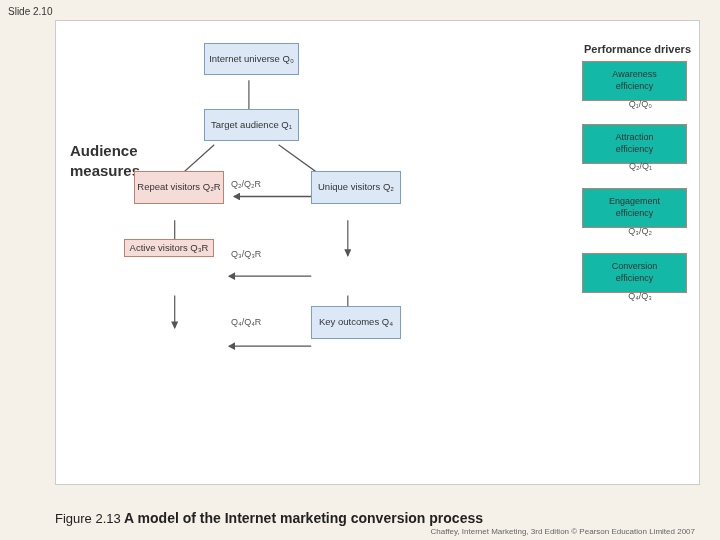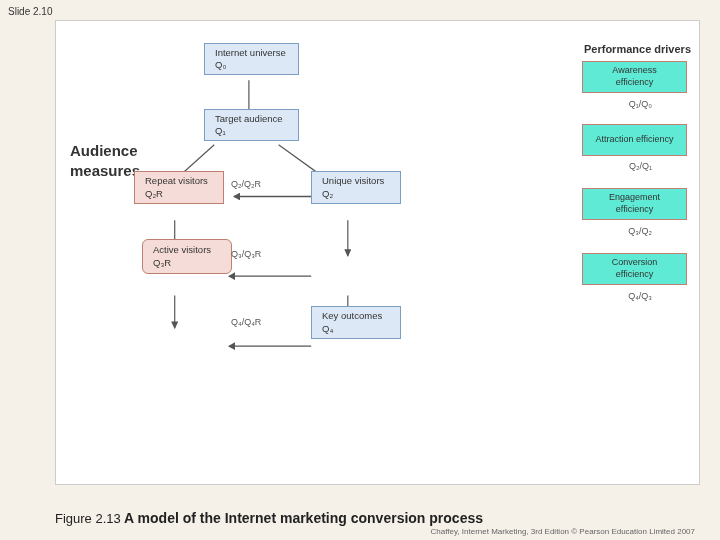--- a/index.html
+++ b/index.html
@@ -56,50 +56,50 @@
       width: 90px;
     }
 
     
     .box {
       position: absolute;
       border: 1.5px solid #888;
       display: flex;
       align-items: center;
       justify-content: center;
-      text-align: left;
+      text-align: right;
       font-size: 9.5px;
       color: #333;
       line-height: 1.3;
-      padding: 10px;
+      padding: 2px;
     }
 
     .box-blue {
       background: #dce8f5;
       border-color: #7a9fc0;
     }
 
     .box-pink {
       background: #f5dcd8;
       border-color: #c08070;
     }
 
     
     .eff-box {
       position: absolute;
-      background: #5eead4;
+      background: #14b8a6;
       border: 1.5px solid #c08070;
       display: flex;
       align-items: center;
       justify-content: center;
       text-align: center;
       font-size: 9px;
       color: #333;
       line-height: 1.3;
-      padding: 11px;
+      padding: 19px;
     }
 
     
     .ratio-label {
       position: absolute;
       font-size: 9px;
       color: #555;
       text-align: center;
     }
 
@@ -186,21 +186,21 @@
 visitors Q₂R</div>
 
   <div class="box box-blue" style="left:148px; top:88px; width:95px; height:32px;">Target
 audience Q₁</div>
 
   <div class="box box-blue" style="left:255px; top:150px; width:90px; height:33px;">Unique
 visitors Q₂</div>
 
   <div class="ratio-label" style="left:175px; top:158px;">Q₂/Q₂R</div>
 
-  <div class="box box-pink" style="left:86px; top:218px; width:90px; height:35px;border-radius:6px;">Active
+  <div class="box box-pink" style="left:68px; top:218px; width:90px; height:18px;">Active
 visitors Q₃R</div>
 
 
   <div class="ratio-label" style="left:175px; top:228px;">Q₃/Q₃R</div>
 
 
   <div class="box box-blue" style="left:255px; top:285px; width:90px; height:33px;">Key
 outcomes Q₄</div>
 
   <div class="ratio-label" style="left:175px; top:296px;">Q₄/Q₄R</div>

